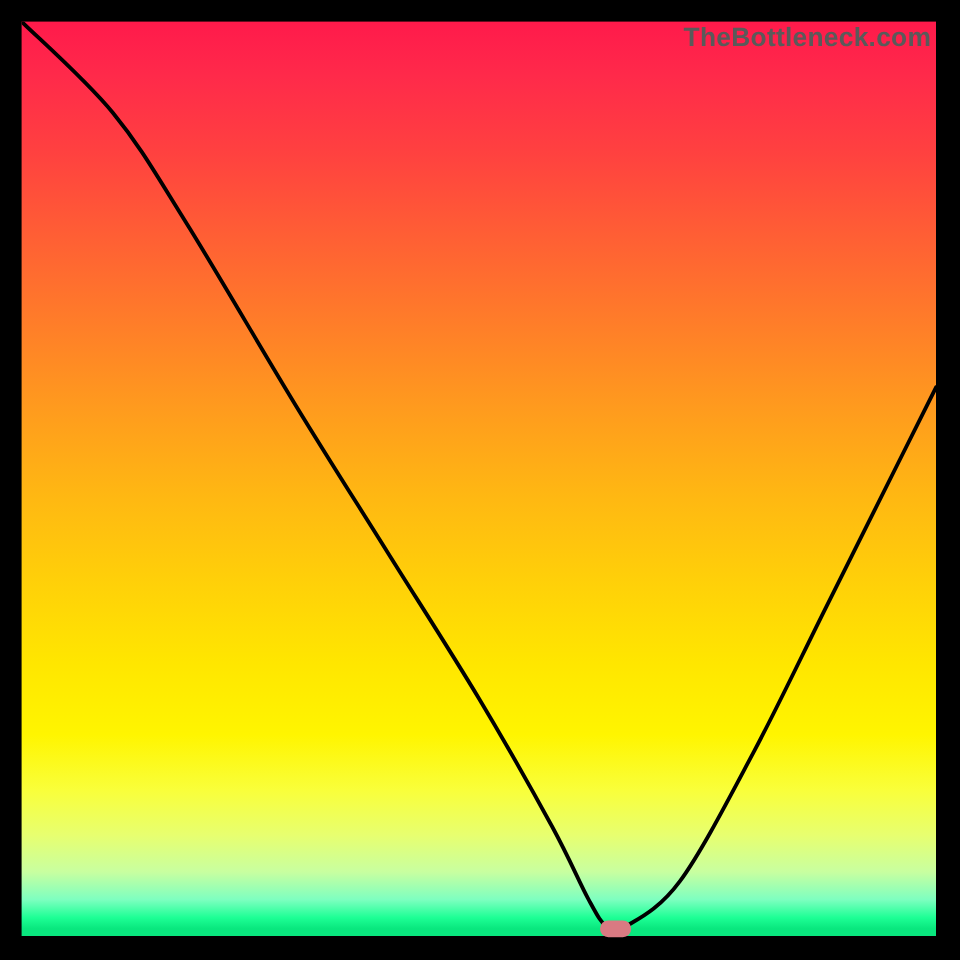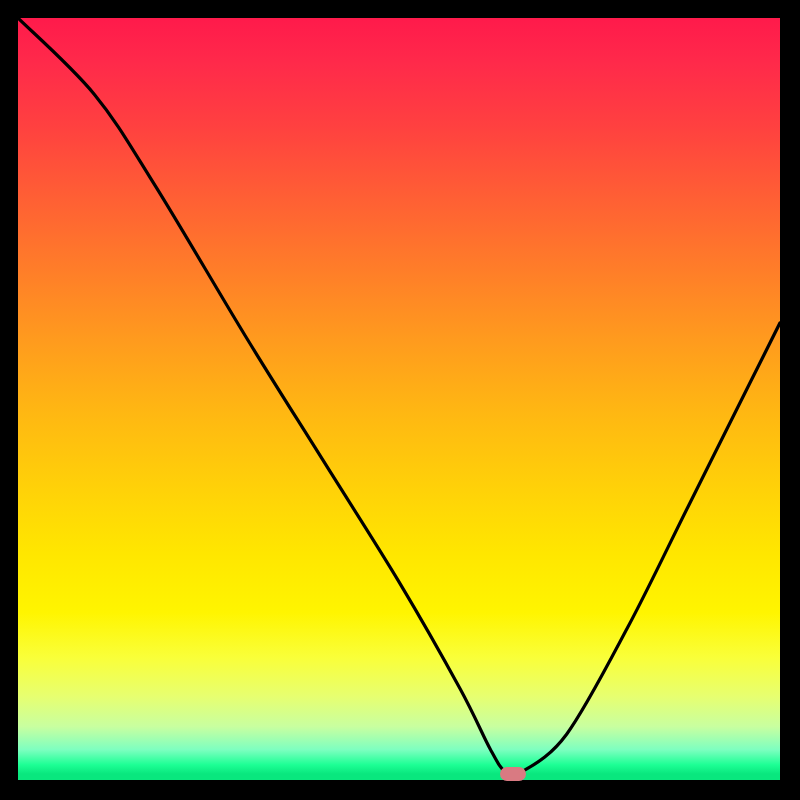--- a/index.html
+++ b/index.html
@@ -82,14 +82,15 @@
 <div class="frame">
   <div class="plot-area">
     <div class="gradient"></div>
 
     <svg class="curve" viewBox="0 0 762 762" preserveAspectRatio="none">
       <path id="curve-path" fill="none" stroke="#000000" stroke-width="3.2" stroke-linecap="round" stroke-linejoin="round" d="M 0,0 C 12.700000000000001,12.699999999999989 53.34,48.259999999999934 76.2,76.19999999999993 C 99.06,104.13999999999993 111.76,126.99999999999997 137.16,167.64 C 162.56,208.28 200.66,274.32 228.6,320.04 C 256.54,365.76000000000005 279.40000000000003,401.32000000000005 304.8,441.96000000000004 C 330.2,482.6 358.14,525.78 381,563.88 C 403.86,601.98 426.71999999999997,642.6199999999999 441.96,670.56 C 457.2,698.5 464.82,717.55 472.44,731.52 C 480.06,745.49 482.6,750.5699999999999 487.68,754.38 C 492.76,758.19 492.76,760.73 502.92,754.38 C 513.08,748.03 530.86,740.41 548.64,716.28 C 566.42,692.15 589.28,647.7 609.6,609.6 C 629.9200000000001,571.5 650.24,528.32 670.5600000000001,487.68 C 690.8800000000001,447.04 716.28,396.24 731.52,365.76 C 746.76,335.28 756.92,314.96000000000004 762,304.8"></path>
     </svg>
 
     <div id="marker" class="marker" style="left: 482.3px; top: 748.904px; background: rgb(217, 122, 130);"></div>
 
+    <div class="watermark">TheBottleneck.com</div>
   </div>
 </div>
 
 </body></html>

